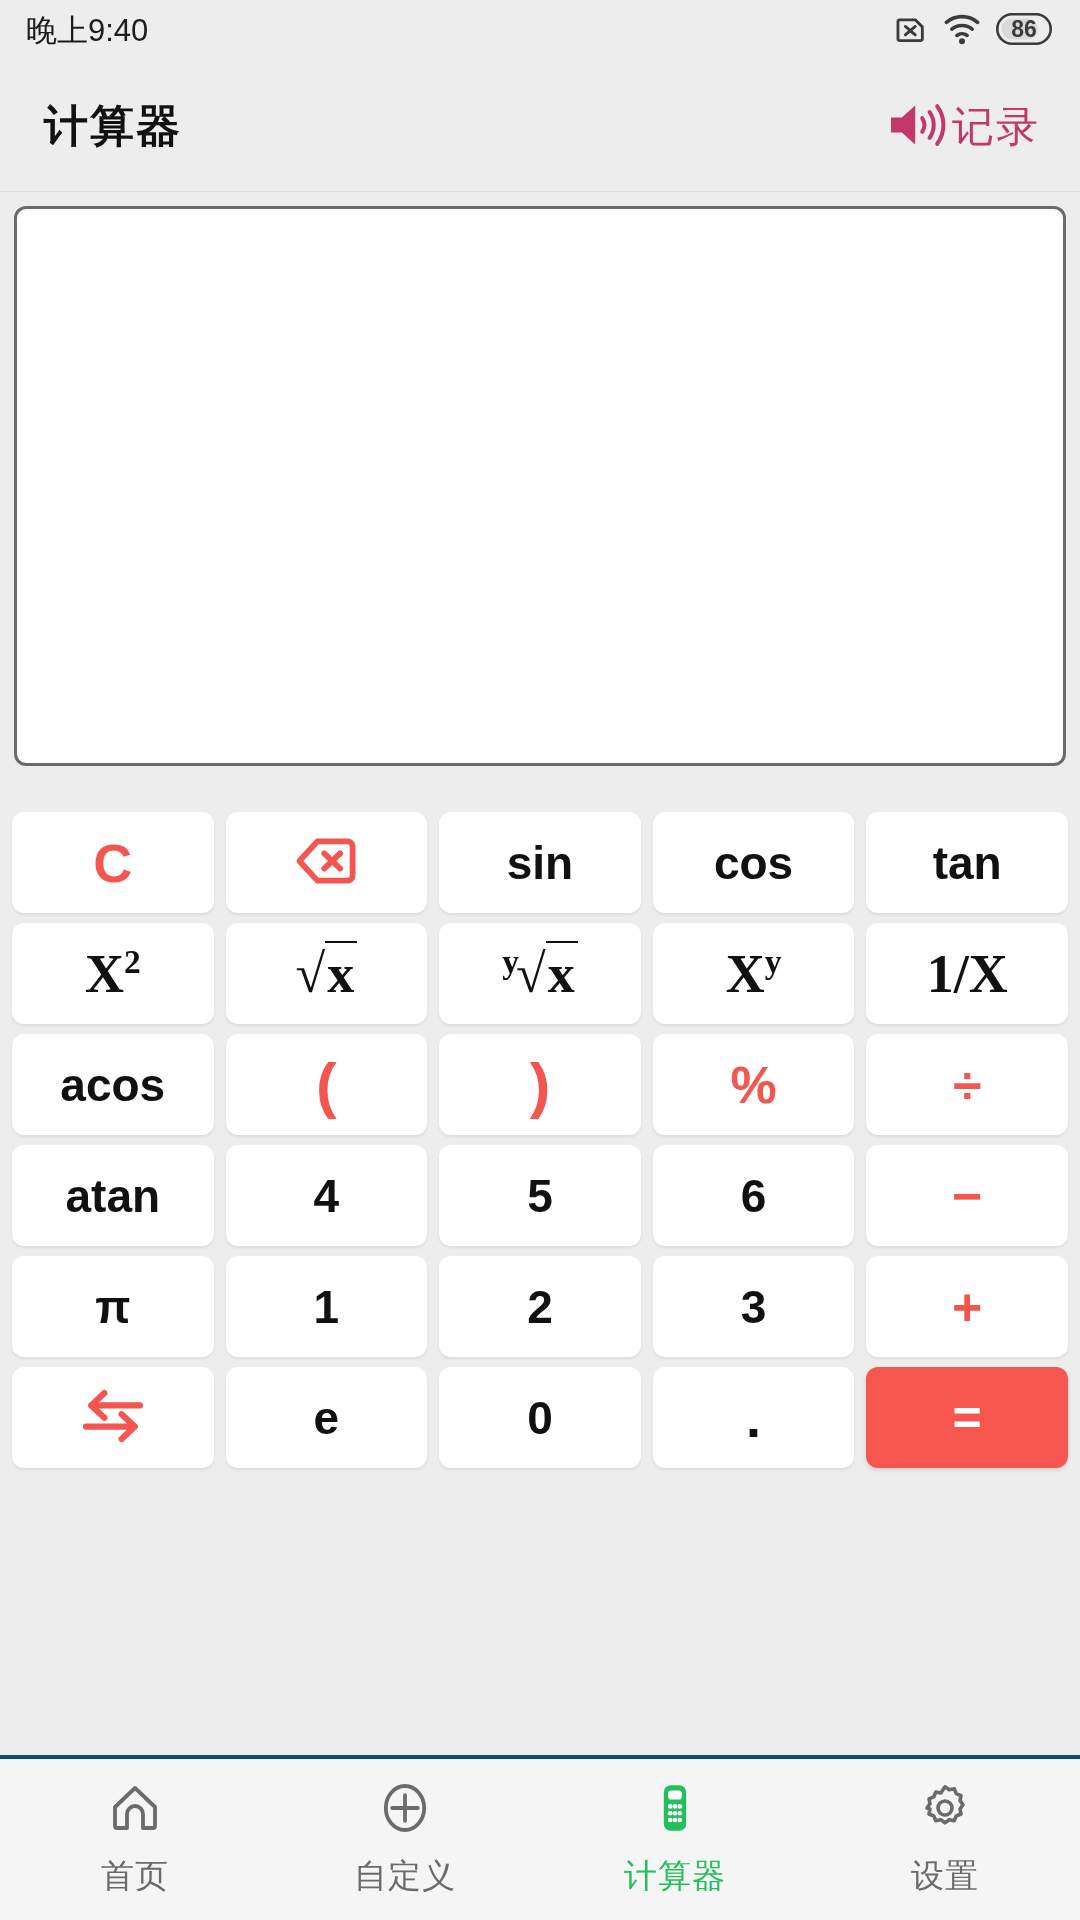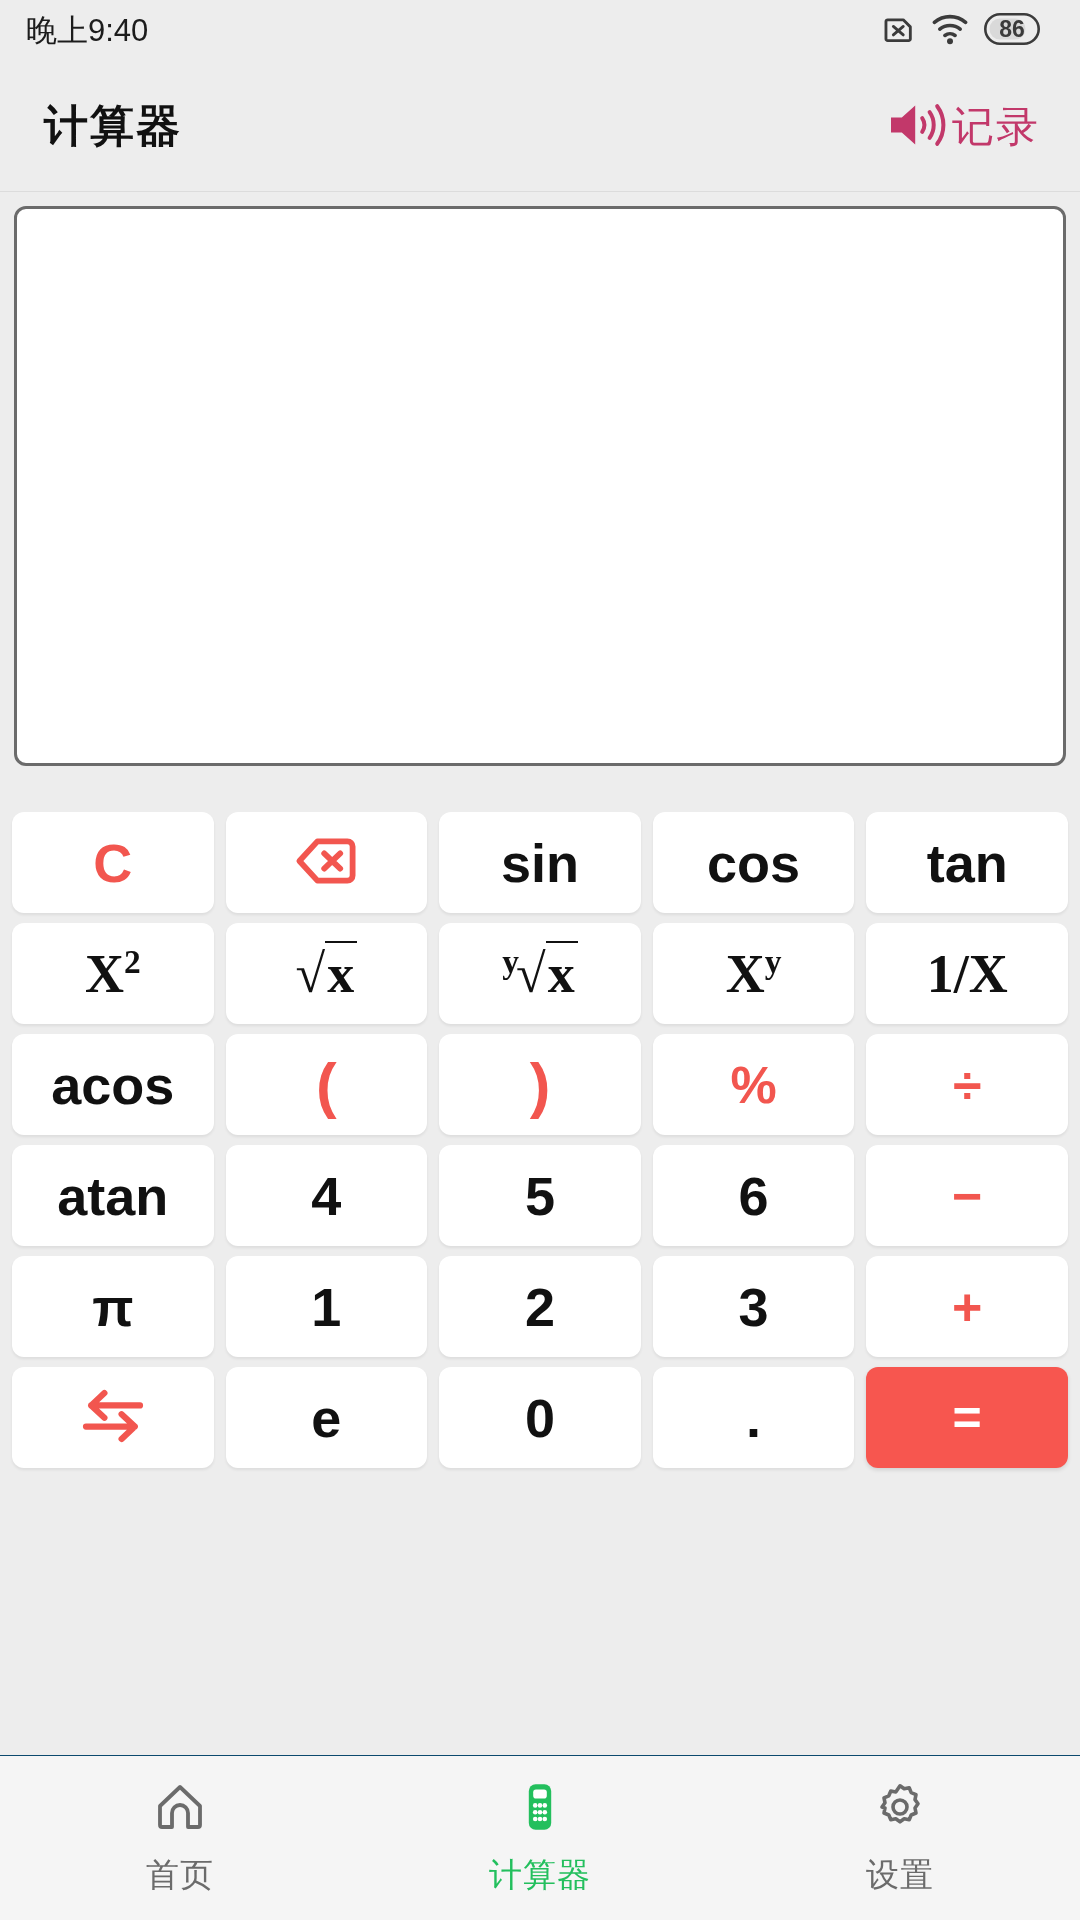--- a/index.html
+++ b/index.html
@@ -15,21 +15,21 @@
     background: #ededed;
     position: relative;
   }
 
   
   #status-bar {
     height: 62px;
     display: flex;
     align-items: center;
     justify-content: space-between;
-    padding: 0 40px 0 26px;
+    padding: 0 28px 0 26px;
     background: #ededed;
   }
   #status-time {
     font-size: 31px;
     color: #1c1c1c;
     font-weight: 500;
     letter-spacing: 0px;
   }
   #status-icons {
     display: flex;
@@ -101,21 +101,21 @@
     flex: 1 1 0;
     background: #ffffff;
     border-radius: 12px;
     display: flex;
     align-items: center;
     justify-content: center;
     box-shadow: 0 2px 3px rgba(0,0,0,0.07);
     user-select: none;
   }
   .key-label {
-    font-size: 54px;
+    font-size: 46px;
     font-weight: bold;
     color: #111111;
     line-height: 1;
   }
   .key-label.red   { color: #f2564f; }
   .key-label.serif { font-family: "Liberation Serif", "DejaVu Serif", serif; font-weight: bold; }
   .key-label.big   { font-size: 54px; }
   .key-label.paren { font-size: 62px; font-weight: bold; }
   .key-label.op    { font-size: 52px; font-weight: bold; }
   .key-label.dot   { font-size: 54px; }
@@ -130,21 +130,21 @@
   .sup { font-size: 0.62em; vertical-align: super; line-height: 0; }
 
   
   #bottom-nav {
     position: absolute;
     left: 0;
     bottom: 0;
     width: 1080px;
     height: 165px;
     background: #f5f5f5;
-    border-top: 1px solid #0c4a6e;
+    border-top: 4px solid #0c4a6e;
     display: flex;
   }
   .nav-item {
     flex: 1 1 0;
     display: flex;
     flex-direction: column;
     align-items: center;
     justify-content: center;
     gap: 14px;
   }
@@ -331,20 +331,29 @@
 
   <div class="nav-item">
     <span>
       <svg width="56" height="56" viewBox="0 0 28 28">
         <path d="M4 13.5L14 4l10 9.5V23a1 1 0 0 1-1 1h-5v-7a4 4 0 0 0-8 0v7H5a1 1 0 0 1-1-1z" fill="none" stroke="#6b6b6b" stroke-width="1.9" stroke-linejoin="round" stroke-linecap="round"></path>
       </svg>
     </span>
     <span class="nav-label">首页</span>
   </div>
 
+  <div class="nav-item">
+    <span>
+      <svg width="56" height="56" viewBox="0 0 28 28">
+        <ellipse cx="14" cy="14" rx="9.6" ry="11" fill="none" stroke="#6b6b6b" stroke-width="1.9"></ellipse>
+        <path d="M14 7.6v12.8M7.6 14h12.8" fill="none" stroke="#6b6b6b" stroke-width="1.9" stroke-linecap="round"></path>
+      </svg>
+    </span>
+    <span class="nav-label">自定义</span>
+  </div>
 
   <div class="nav-item active">
     <span>
       <svg width="56" height="56" viewBox="0 0 28 28">
         <rect x="8.4" y="2.6" width="11.2" height="22.8" rx="3.4" fill="#23bf5d"></rect>
         <rect x="10.6" y="5.2" width="6.8" height="4.6" rx="1.4" fill="#ffffff"></rect>
         <circle cx="11.6" cy="13.2" r="1.15" fill="#ffffff"></circle>
         <circle cx="14.0" cy="13.2" r="1.15" fill="#ffffff"></circle>
         <circle cx="16.4" cy="13.2" r="1.15" fill="#ffffff"></circle>
         <circle cx="11.6" cy="16.6" r="1.15" fill="#ffffff"></circle>

